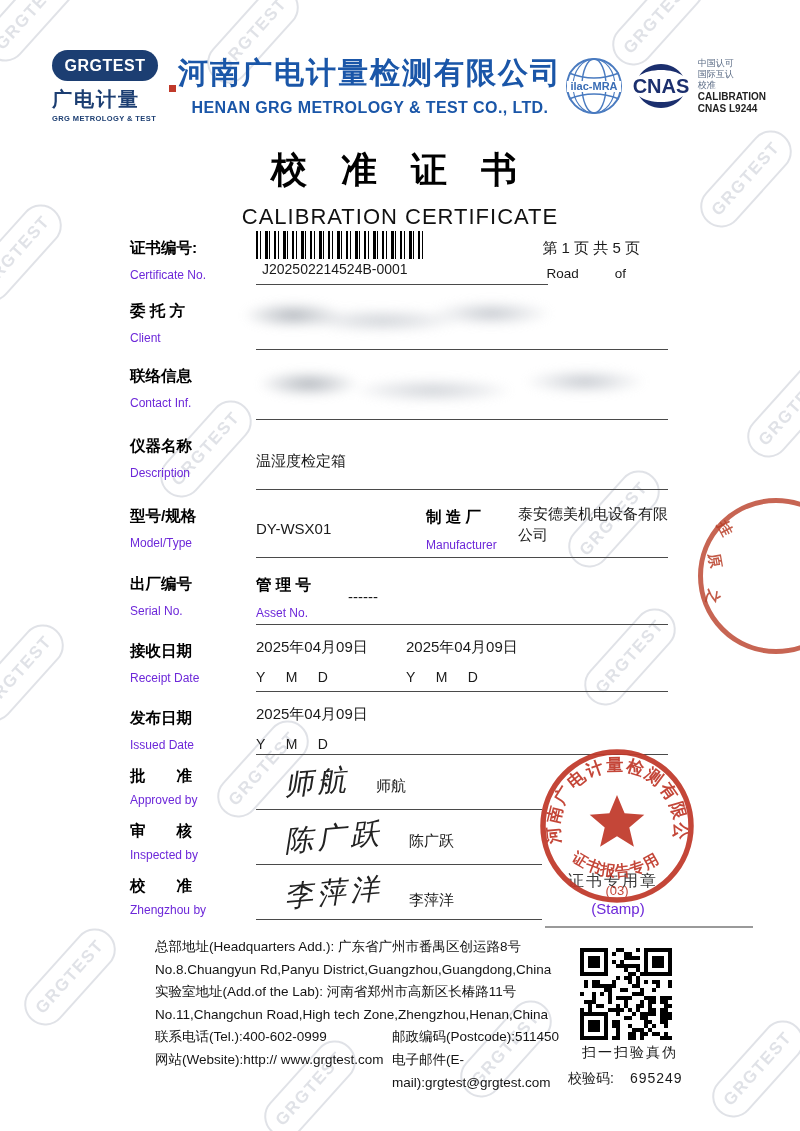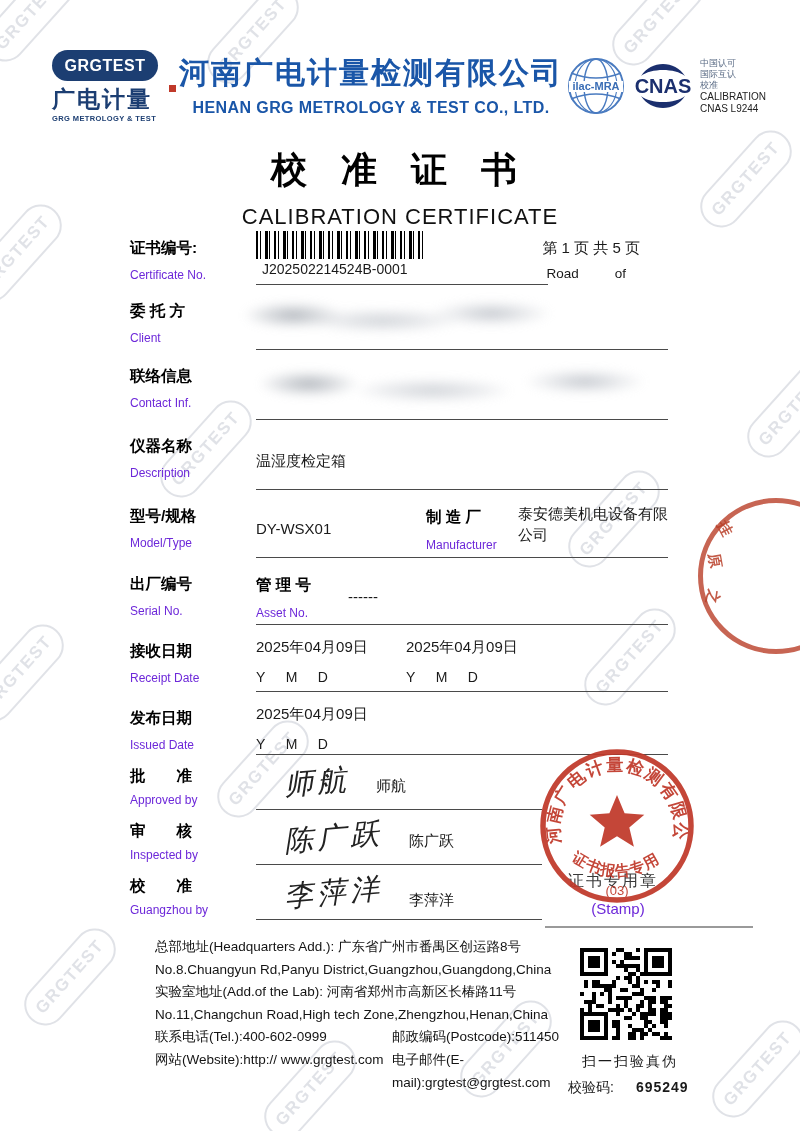--- a/index.html
+++ b/index.html
@@ -17,29 +17,29 @@
     display:flex;align-items:center;justify-content:center;
     font-weight:800;font-size:17px;letter-spacing:1.5px;
     transform:rotate(-48deg);pointer-events:none;
   }
 
   
   .header{position:absolute;top:50px;left:52px;right:34px;display:flex;align-items:flex-start;}
   .logo{width:124px;flex:none;}
   .logo-pill{background:#1c3e72;color:#fff;border-radius:16px;height:31px;width:106px;
     display:flex;align-items:center;justify-content:center;font-weight:bold;font-size:16px;letter-spacing:.5px;}
-  .logo-cn{font-size:23px;font-weight:bold;color:#1c3e72;letter-spacing:2px;margin-top:4px;line-height:28px;position:relative;}
+  .logo-cn{font-size:20px;font-weight:bold;color:#1c3e72;letter-spacing:2px;margin-top:4px;line-height:28px;position:relative;}
   .logo-dot{position:absolute;width:7px;height:7px;background:#c0392a;right:0;top:0;}
   .logo-sub{font-size:7.5px;font-weight:bold;color:#1c3e72;letter-spacing:.4px;margin-top:1px;}
   .company{flex:1;text-align:center;padding-top:3px;}
   .company-cn{font-size:30px;font-weight:bold;color:#1a56a8;letter-spacing:2px;}
   .company-en{font-size:16px;font-weight:bold;color:#1a56a8;letter-spacing:.4px;margin-top:5px;}
   .accred{display:flex;align-items:center;gap:5px;flex:none;padding-top:6px;}
   .accred-text{font-size:9px;color:#5a6b85;line-height:11px;}
-  .accred-text .b{font-size:10px;color:#222;font-weight:normal;line-height:12px;}
+  .accred-text .b{font-size:10px;color:#222;font-weight:bold;line-height:12px;}
 
   
   .title{position:absolute;top:146px;left:0;right:0;text-align:center;}
   .title-cn{font-size:36px;font-weight:bold;color:#000;letter-spacing:12px;}
   .title-en{font-size:22px;color:#111;letter-spacing:1px;margin-top:9px;}
 
   
   .form{position:absolute;left:130px;top:228px;width:538px;}
   .row{position:relative;display:flex;}
   .rl{position:absolute;bottom:0;left:126px;right:0;border-bottom:1.4px solid #4a4a4a;}
@@ -96,23 +96,23 @@
   .edge-stamp{position:absolute;right:-54px;top:498px;width:146px;height:146px;
     border:5px solid rgba(185,62,40,.8);border-radius:50%;}
   .edge-ch{position:absolute;color:rgba(185,62,40,.85);font-size:15px;font-weight:bold;}
 
   
   .footer{position:absolute;left:155px;top:936px;width:430px;font-size:13.5px;line-height:22.6px;color:#141414;}
   .f-row{display:flex;}
   .f-tel{width:237px;flex:none;}
   .qr-block{position:absolute;left:566px;top:948px;width:180px;}
   .qr-box{margin-left:14px;}
-  .qr-caption{font-size:14px;letter-spacing:2px;margin-top:9px;margin-left:16px;}
+  .qr-caption{font-size:14px;letter-spacing:2px;margin-left:16px;}
   .qr-verify{font-size:14px;margin-top:8px;margin-left:2px;}
-  .qr-verify b{font-weight:bold;letter-spacing:1px;margin-left:22px;}
+  .qr-verify b{font-weight:normal;letter-spacing:1px;margin-left:16px;}
 </style>
 </head>
 <body>
 
 <div class="wm" style="left:-28px;top:-8px">GRGTEST</div>
 <div class="wm" style="left:195px;top:14px">GRGTEST</div>
 <div class="wm" style="left:600px;top:-4px">GRGTEST</div>
 <div class="wm" style="left:688px;top:158px">GRGTEST</div>
 <div class="wm" style="left:-42px;top:232px">GRGTEST</div>
 <div class="wm" style="left:735px;top:388px">GRGTEST</div>
@@ -292,21 +292,21 @@
     <div class="sigcell">
       <span class="handw">陈广跃</span>
       <span class="signame">陈广跃</span>
     </div>
     <i class="rl sig"></i>
   </div>
 
   <div class="row h-sig">
     <div class="label" style="padding-top:11px">
       <div class="lab-cn zh">校　　准</div>
-      <div class="lab-en" style="margin-top:6px">Guangzhou by</div>
+      <div class="lab-en" style="margin-top:6px">Zhengzhou by</div>
     </div>
     <div class="sigcell">
       <span class="handw">李萍洋</span>
       <span class="signame" style="padding-top:16px">李萍洋</span>
     </div>
     <i class="rl sig"></i>
   </div>
 </div>
 
 <div class="stamp-wrap">

